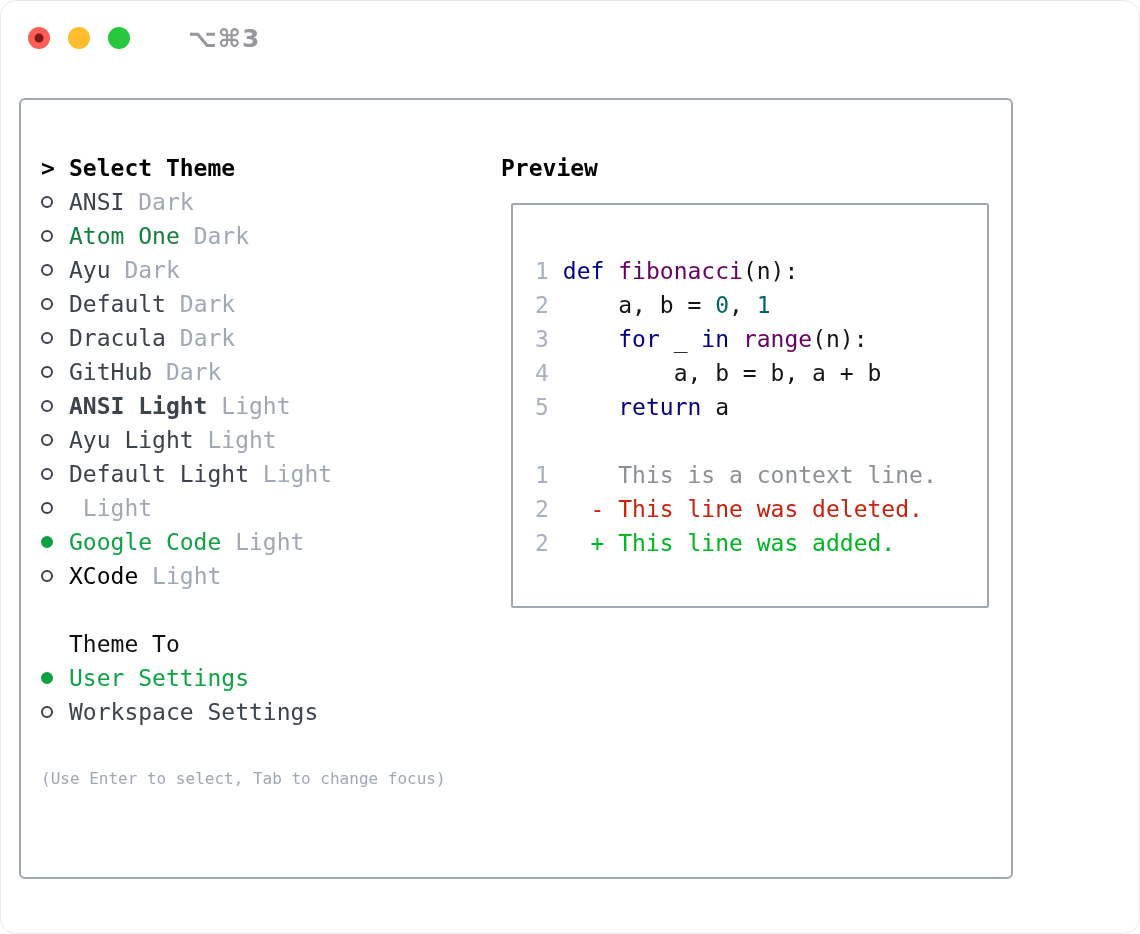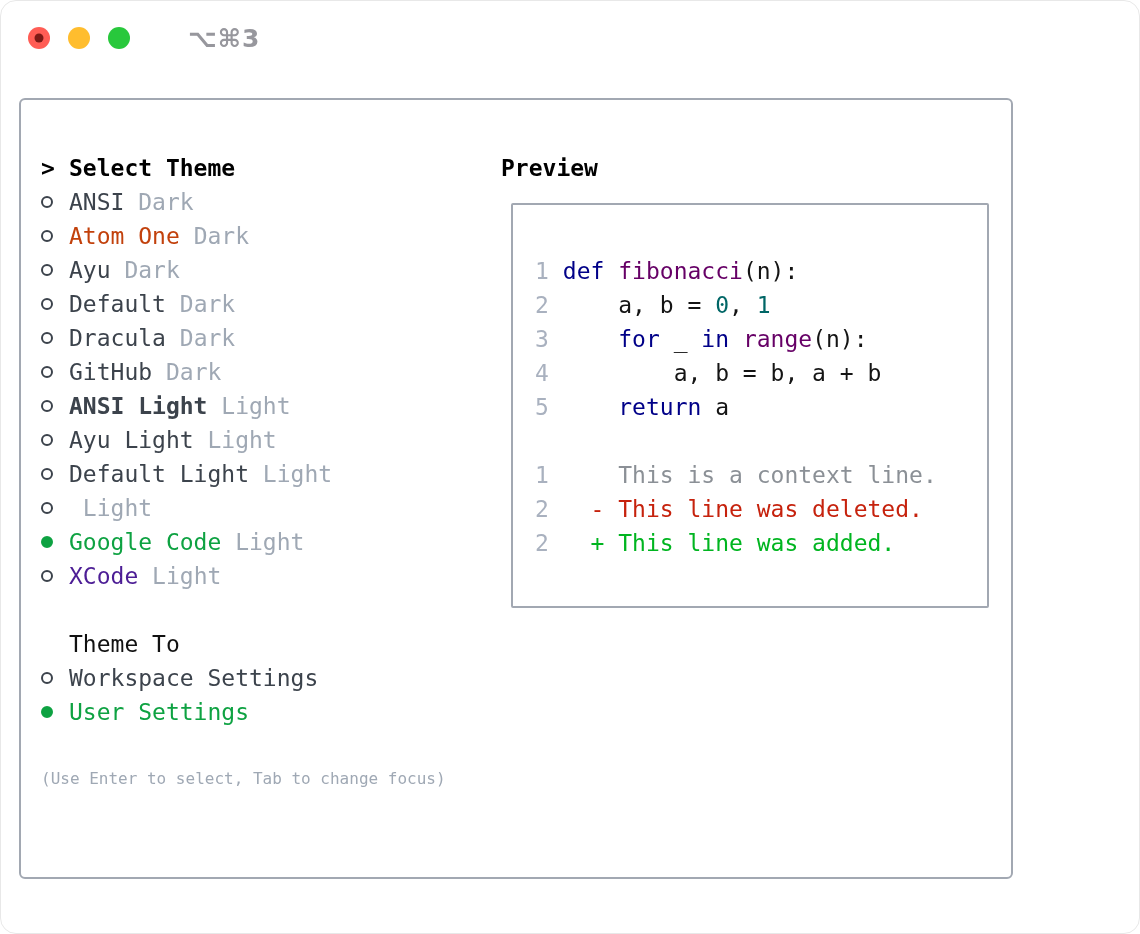--- a/index.html
+++ b/index.html
@@ -80,39 +80,39 @@
 
   <div class="panel">
 
     <div class="left-col">
       <div class="row">
         <span class="mark caret" style="color: rgb(0, 0, 0);">&gt;</span><span class="hdr">Select Theme</span>
       </div>
 
       <div id="theme-options">
           <div class="row"><span class="mark"><span class="dot" style="border: 2px solid rgb(60, 67, 76);"></span></span><span style="color: rgb(60, 67, 76);">ANSI</span><span style="color: rgb(159, 168, 180);"> Dark</span></div>
-          <div class="row"><span class="mark"><span class="dot" style="border: 2px solid rgb(60, 67, 76);"></span></span><span style="color: #c2410c;">Atom One</span><span style="color: rgb(159, 168, 180);"> Dark</span></div>
+          <div class="row"><span class="mark"><span class="dot" style="border: 2px solid rgb(60, 67, 76);"></span></span><span style="color: #15803d;">Atom One</span><span style="color: rgb(159, 168, 180);"> Dark</span></div>
           <div class="row"><span class="mark"><span class="dot" style="border: 2px solid rgb(60, 67, 76);"></span></span><span style="color: rgb(60, 67, 76);">Ayu</span><span style="color: rgb(159, 168, 180);"> Dark</span></div>
           <div class="row"><span class="mark"><span class="dot" style="border: 2px solid rgb(60, 67, 76);"></span></span><span style="color: rgb(60, 67, 76);">Default</span><span style="color: rgb(159, 168, 180);"> Dark</span></div>
           <div class="row"><span class="mark"><span class="dot" style="border: 2px solid rgb(60, 67, 76);"></span></span><span style="color: rgb(60, 67, 76);">Dracula</span><span style="color: rgb(159, 168, 180);"> Dark</span></div>
           <div class="row"><span class="mark"><span class="dot" style="border: 2px solid rgb(60, 67, 76);"></span></span><span style="color: rgb(60, 67, 76);">GitHub</span><span style="color: rgb(159, 168, 180);"> Dark</span></div>
           <div class="row"><span class="mark"><span class="dot" style="border: 2px solid rgb(60, 67, 76);"></span></span><span style="color: rgb(60, 67, 76); font-weight: bold;">ANSI Light</span><span style="color: rgb(159, 168, 180);"> Light</span></div>
           <div class="row"><span class="mark"><span class="dot" style="border: 2px solid rgb(60, 67, 76);"></span></span><span style="color: rgb(60, 67, 76);">Ayu Light</span><span style="color: rgb(159, 168, 180);"> Light</span></div>
           <div class="row"><span class="mark"><span class="dot" style="border: 2px solid rgb(60, 67, 76);"></span></span><span style="color: rgb(60, 67, 76);">Default Light</span><span style="color: rgb(159, 168, 180);"> Light</span></div>
           <div class="row"><span class="mark"><span class="dot" style="border: 2px solid rgb(60, 67, 76);"></span></span><span style="color: rgb(159, 168, 180);"> Light</span></div>
           <div class="row"><span class="mark"><span class="dot" style="background: rgb(14, 162, 66); border: 2px solid rgb(14, 162, 66);"></span></span><span style="color: rgb(14, 162, 66);">Google Code</span><span style="color: rgb(159, 168, 180);"> Light</span></div>
-          <div class="row"><span class="mark"><span class="dot" style="border: 2px solid rgb(60, 67, 76);"></span></span><span style="color: #4c1d95;">XCode</span><span style="color: rgb(159, 168, 180);"> Light</span></div>
+          <div class="row"><span class="mark"><span class="dot" style="border: 2px solid rgb(60, 67, 76);"></span></span><span style="color: #000000;">XCode</span><span style="color: rgb(159, 168, 180);"> Light</span></div>
         </div>
       <div class="row blank"></div>
       <div class="row">
         <span class="mark"></span><span class="subhdr">Theme To</span>
       </div>
       <div id="apply-options">
+          <div class="row"><span class="mark"><span class="dot" style="background: rgb(14, 162, 66); border: 2px solid rgb(14, 162, 66);"></span></span><span style="color: rgb(14, 162, 66);">User Settings</span></div>
           <div class="row"><span class="mark"><span class="dot" style="border: 2px solid rgb(60, 67, 76);"></span></span><span style="color: rgb(60, 67, 76);">Workspace Settings</span></div>
-          <div class="row"><span class="mark"><span class="dot" style="background: rgb(14, 162, 66); border: 2px solid rgb(14, 162, 66);"></span></span><span style="color: rgb(14, 162, 66);">User Settings</span></div>
         </div>
       <div class="row blank"></div>
       <div class="hint" style="color: rgb(159, 168, 180);">(Use Enter to select, Tab to change focus)</div>
     </div>
 
     <div class="preview-title">Preview</div>
 
     <div class="preview-box" id="preview-box">
         <div class="pline"><span class="lnum" style="color: rgb(169, 177, 191);">1</span> <span style="color: rgb(0, 0, 136);">def</span><span style="color: rgb(20, 20, 20);"> </span><span style="color: rgb(102, 0, 102);">fibonacci</span><span style="color: rgb(20, 20, 20);">(n):</span></div>
         <div class="pline"><span class="lnum" style="color: rgb(169, 177, 191);">2</span> <span style="color: rgb(20, 20, 20); text-align: right;">    a, b = </span><span style="color: rgb(0, 102, 102);">0</span><span style="color: rgb(20, 20, 20);">, </span><span style="color: rgb(0, 102, 102);">1</span></div>

